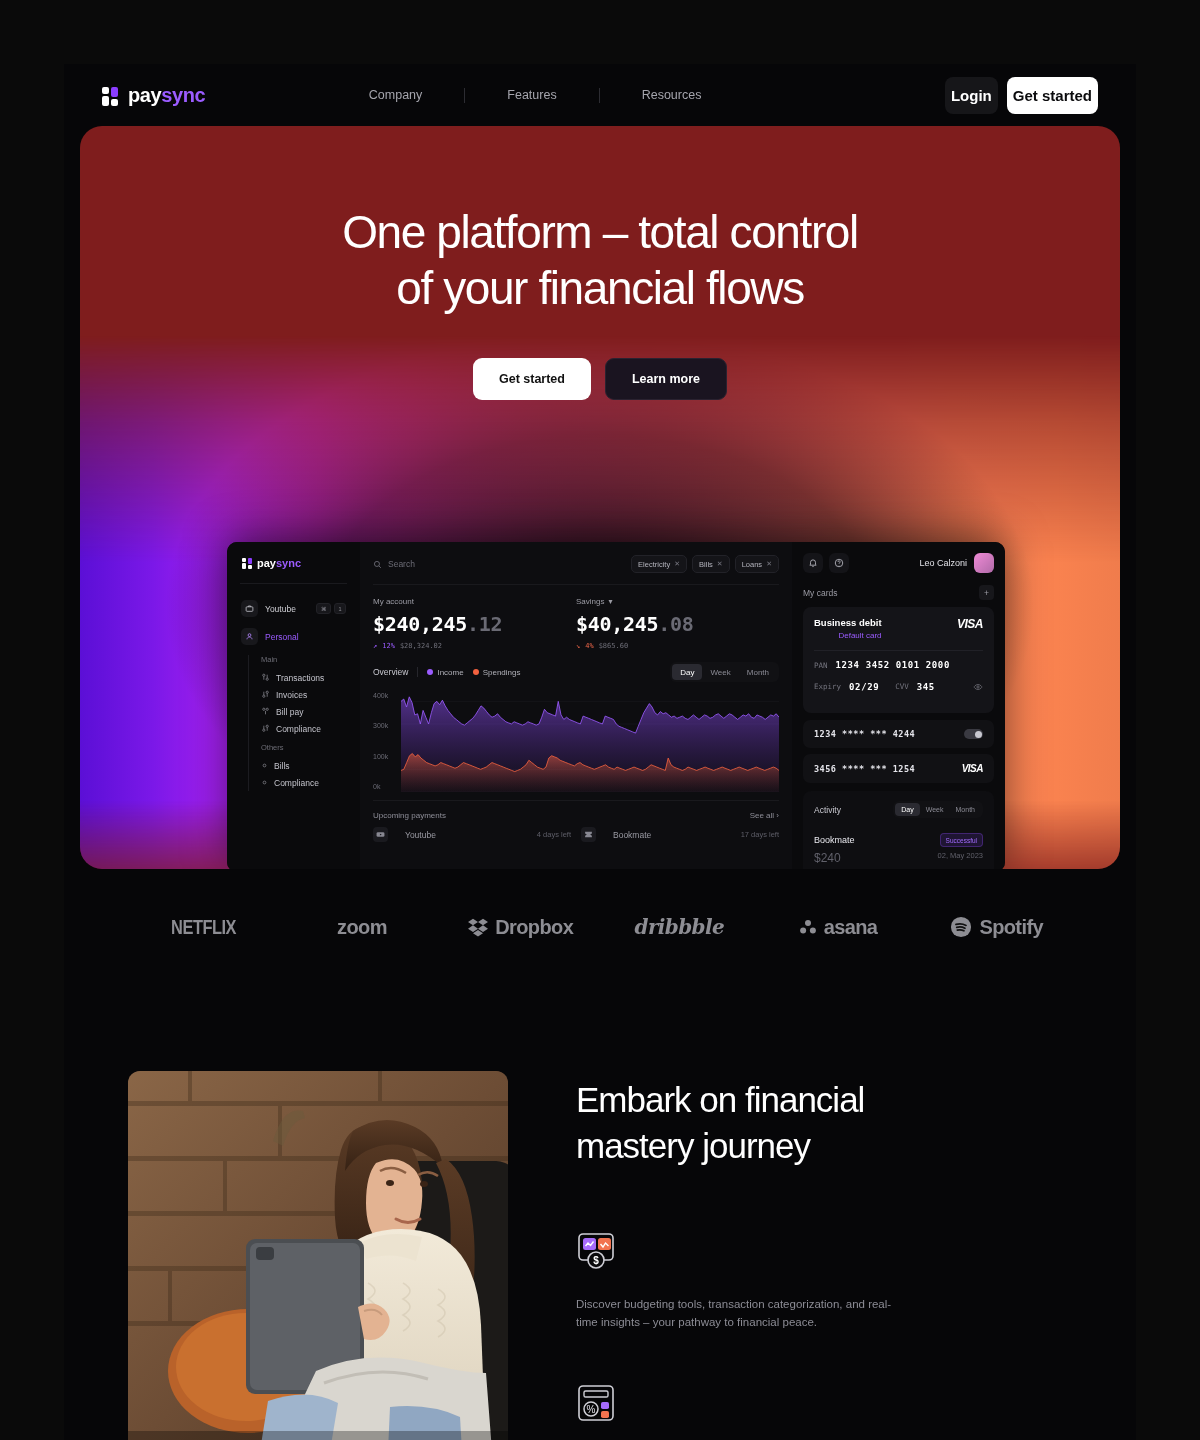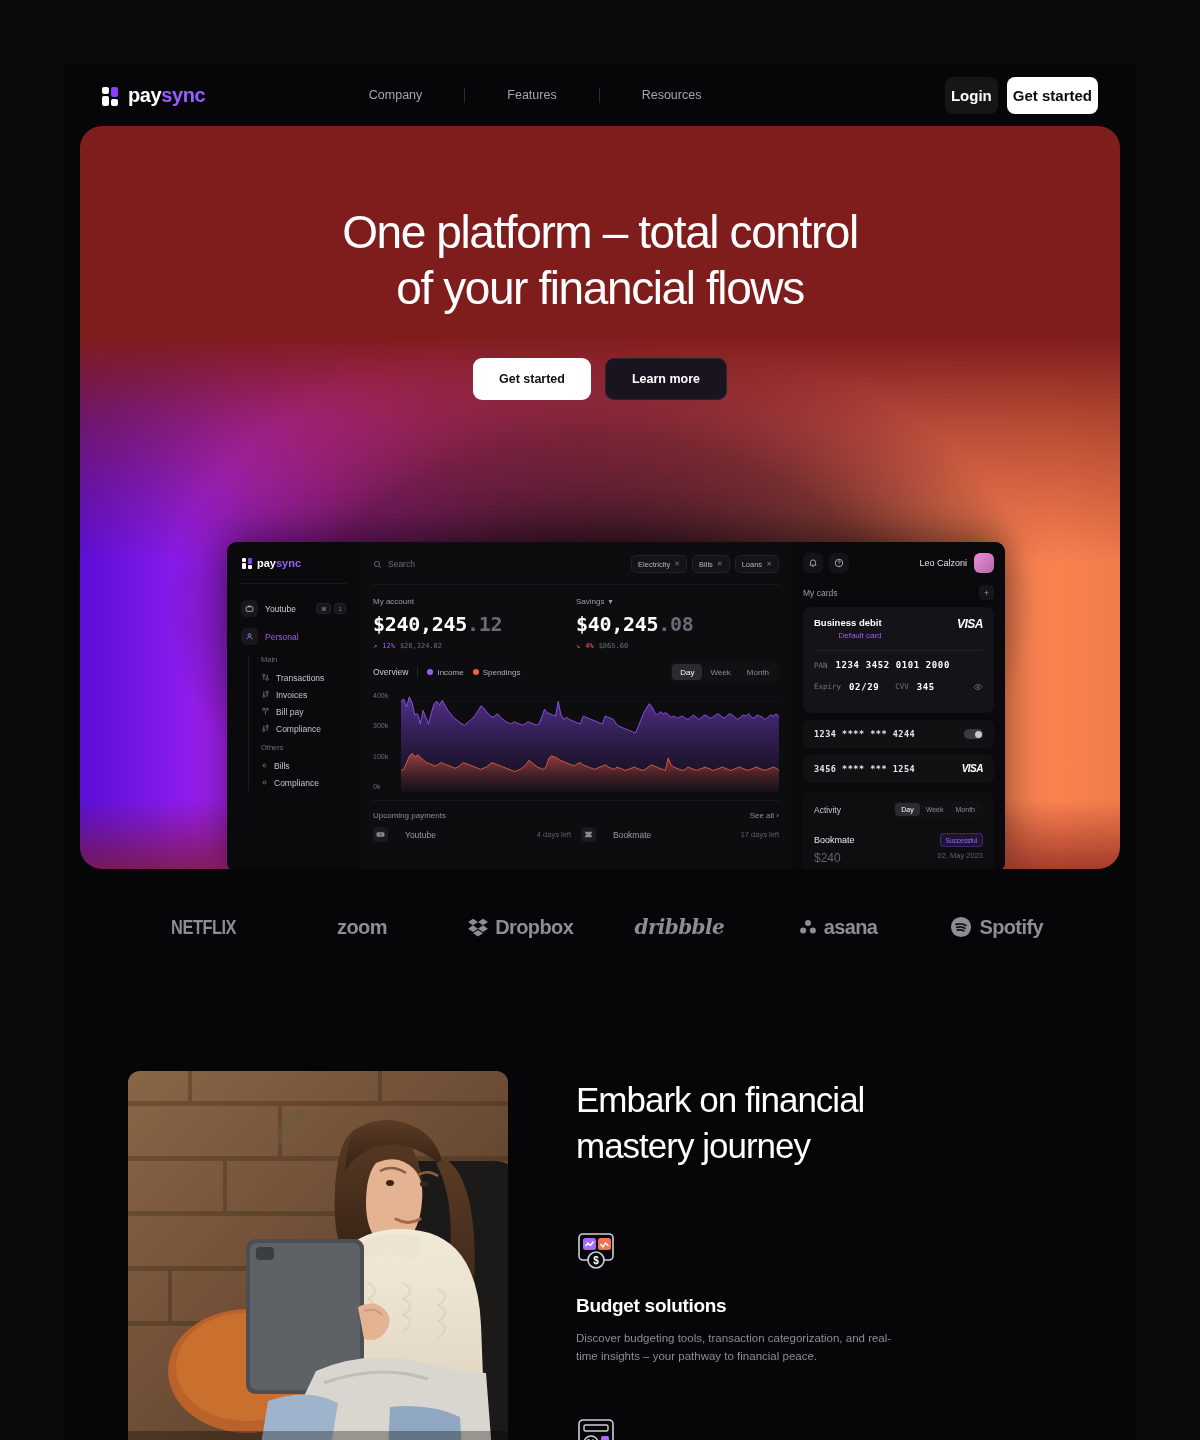--- a/index.html
+++ b/index.html
@@ -664,21 +664,20 @@
           <svg width="44" height="44" viewBox="0 0 44 44" fill="none">
             <rect x="3" y="5" width="34" height="26" rx="4" stroke="#cfcfd6" stroke-width="1.6"></rect>
             <rect x="7" y="9" width="13" height="12" rx="2.5" fill="#a66bfa"></rect>
             <path d="M9.5 17l2.5-3 2.5 2.5 3-4" stroke="#fff" stroke-width="1.4" fill="none"></path>
             <rect x="22" y="9" width="13" height="12" rx="2.5" fill="#f2734f"></rect>
             <path d="M24.5 15l2.5 3 2.5-4 3 3" stroke="#fff" stroke-width="1.4" fill="none"></path>
             <circle cx="20" cy="31" r="8" fill="#0a0a0c" stroke="#cfcfd6" stroke-width="1.6"></circle>
             <text x="20" y="35" font-size="10" fill="#fff" text-anchor="middle" font-family="Liberation Sans, sans-serif" font-weight="bold">$</text>
           </svg>
         </div>
-        <div class="fttl">Budget solutions</div>
         <div class="fdesc">
           <span>Discover budgeting tools, transaction categorization, and real-time</span>
           <span>insights – your pathway to financial peace.</span>
         </div>
       </div>
 
       <div class="feat2">
         <div class="fico">
           <svg width="44" height="44" viewBox="0 0 44 44" fill="none">
             <rect x="3" y="3" width="34" height="34" rx="4" stroke="#cfcfd6" stroke-width="1.6"></rect>

